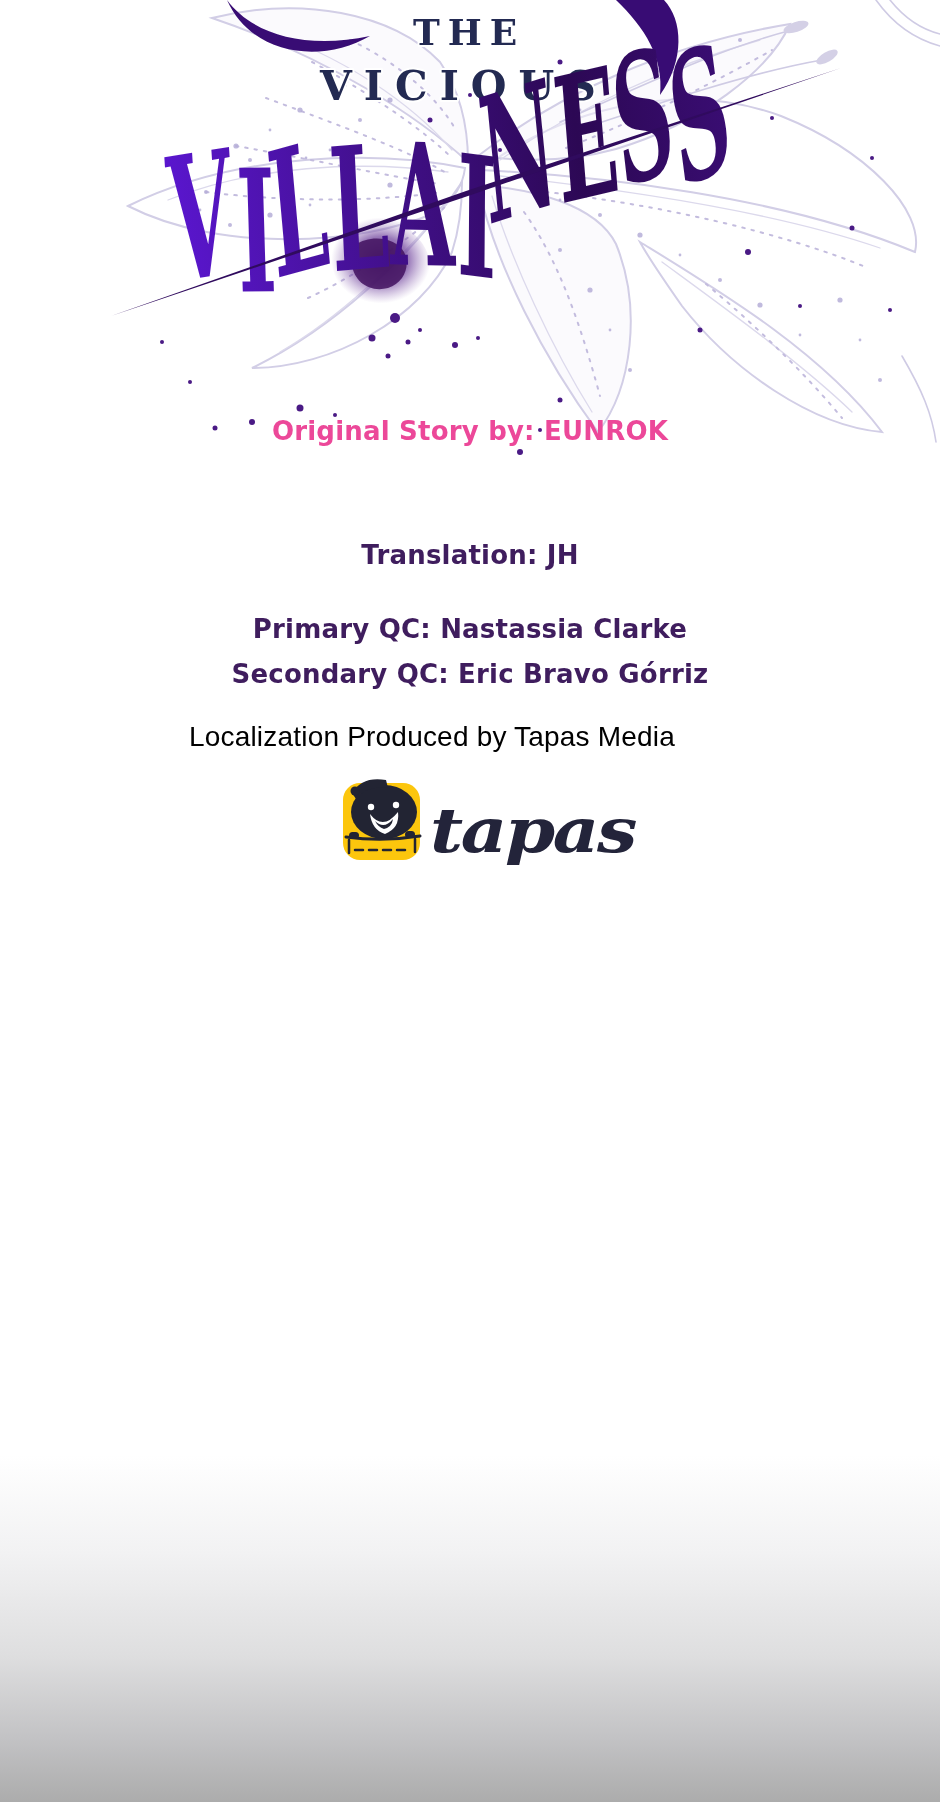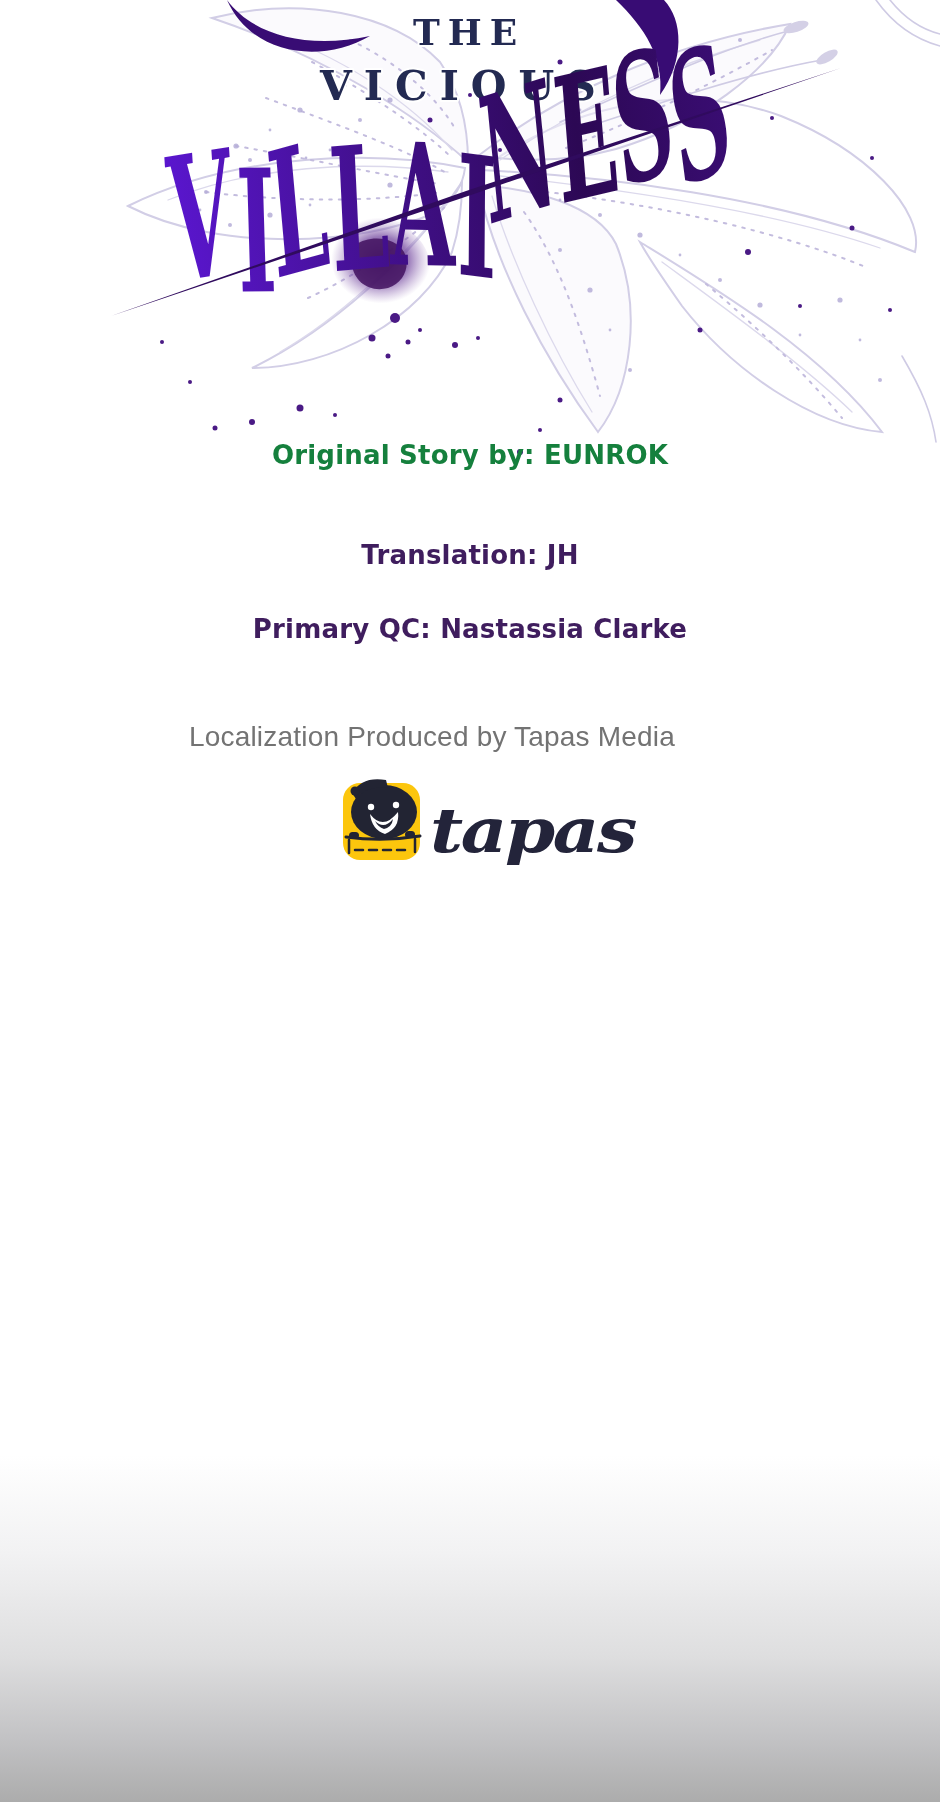--- a/index.html
+++ b/index.html
@@ -2,25 +2,25 @@
 <html><head>
 <meta charset="utf-8">
 <style>
   html,body{margin:0;padding:0;background:#fff;}
   .stage{position:relative;width:940px;height:1802px;background:#ffffff;overflow:hidden;
          font-family:"DejaVu Sans",sans-serif;}
   svg{display:block;}
   .credit{position:absolute;left:0;width:940px;text-align:center;
           font-family:"DejaVu Sans",sans-serif;font-weight:700;
           font-size:26px;line-height:40px;letter-spacing:.2px;}
-  .block1{color:#15803d;margin-top:24px;}
+  .block1{color:#ec4899;}
   .block2{color:#3f1d5e;}
   .localization{position:absolute;left:0;top:719px;width:864px;text-align:center;
           font-family:"Liberation Sans",sans-serif;font-weight:400;
-          font-size:28px;line-height:36px;color:#737373;letter-spacing:.2px;}
+          font-size:28px;line-height:36px;color:#000000;letter-spacing:.2px;}
   .title-svg{position:absolute;top:0;left:0;}
   .logo-svg{position:absolute;top:770px;left:0;}
   .bottom-fade{position:absolute;left:0;top:1455px;width:940px;height:347px;
           background:linear-gradient(180deg,#ffffff 0%,#f2f2f3 28%,#dededf 58%,#c2c2c4 82%,#acacac 100%);}
 </style>
 </head>
 <body>
 
 <div class="stage">
 
@@ -165,20 +165,21 @@
     <g transform="rotate(-9 455 205)">
       <text x="170" y="236" transform="matrix(1 0 0 1.45 0 -105)" dy="0 14 -6 2 2 14 -32 -6 -4 6" rotate="0 4 -3 2 5 8 -4 -2 -6 -8" textLength="575" lengthAdjust="spacingAndGlyphs" font-family="DejaVu Serif, serif" font-style="italic" font-weight="bold" font-size="118" fill="url(#villGrad)">VILLAINESS</text>
     </g>
 
     <path d="M111,316 L468,196 L841,68 L466,191 Z" fill="#300b5e"></path>
   </svg>
 
   <div class="credit block1" style="top:411px">Original Story by: EUNROK</div>
   <div class="credit block2" style="top:535px">Translation: JH</div>
   <div class="credit block2" style="top:609px">Primary QC: Nastassia Clarke</div>
+  <div class="credit block2" style="top:654px">Secondary QC: Eric Bravo Górriz</div>
 
   <div class="localization">Localization Produced by Tapas Media</div>
 
   <svg class="logo-svg" width="940" height="110" viewBox="0 770 940 110" aria-hidden="true">
     <g>
       <rect x="343" y="783" width="77" height="77" rx="17" fill="#fcc60d"></rect>
       <ellipse cx="384" cy="812" rx="33" ry="27" fill="#222433"></ellipse>
       <path d="M352,793 Q362,776 386,780 L388,788 Q366,785 356,799 Z" fill="#222433"></path>
       <circle cx="355" cy="791" r="4.5" fill="#222433"></circle>
       <circle cx="371" cy="807" r="3.2" fill="#ffffff"></circle>

